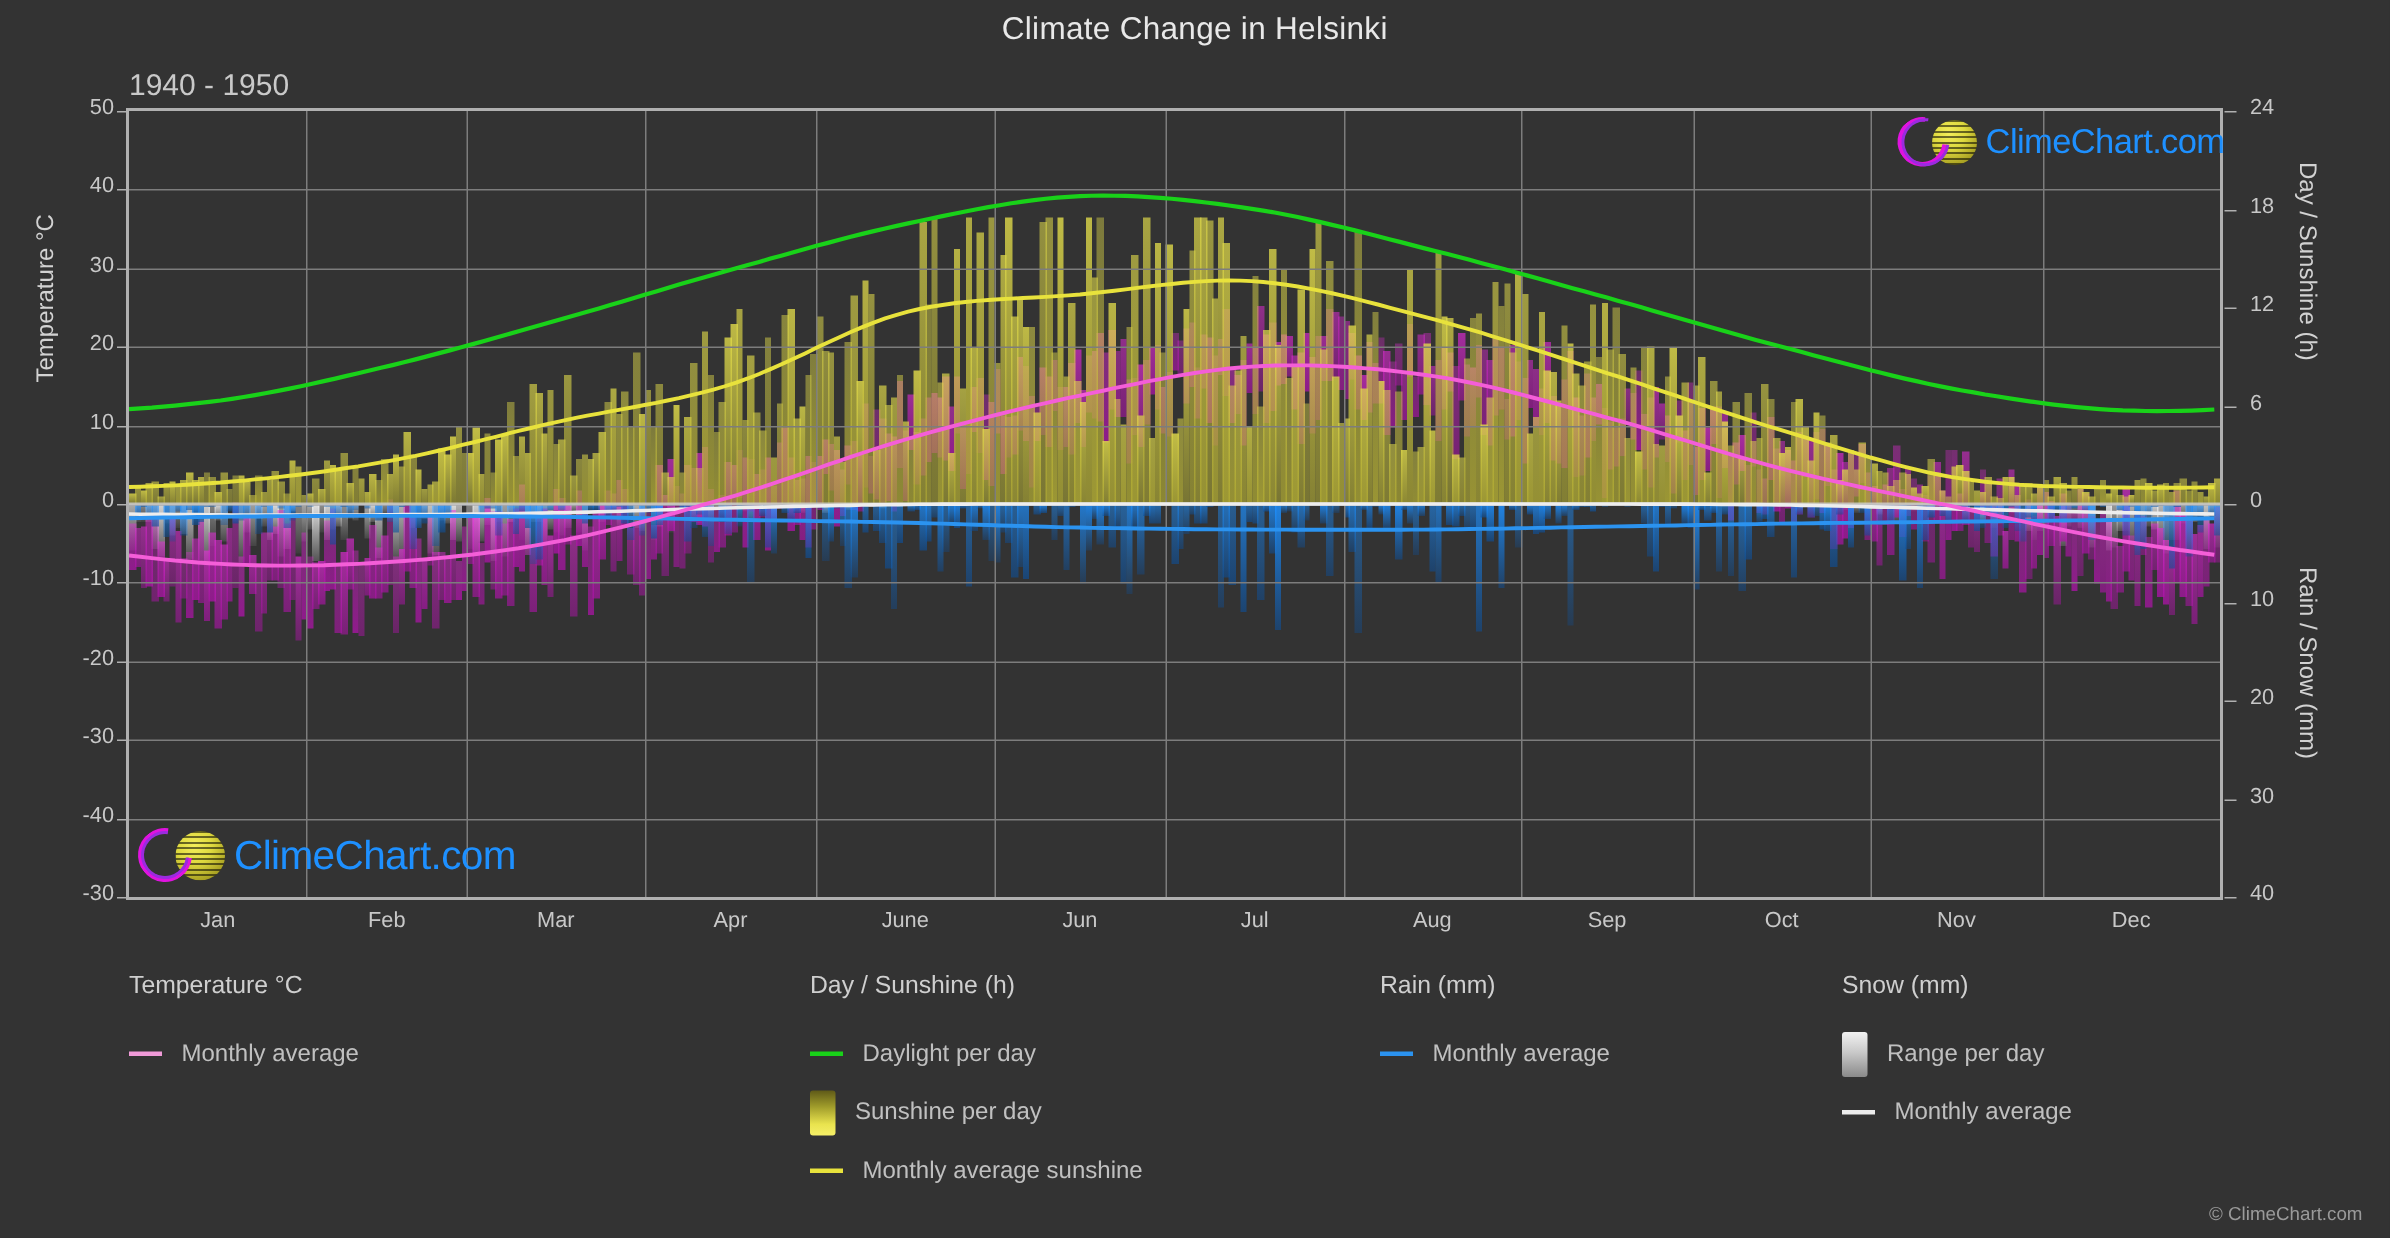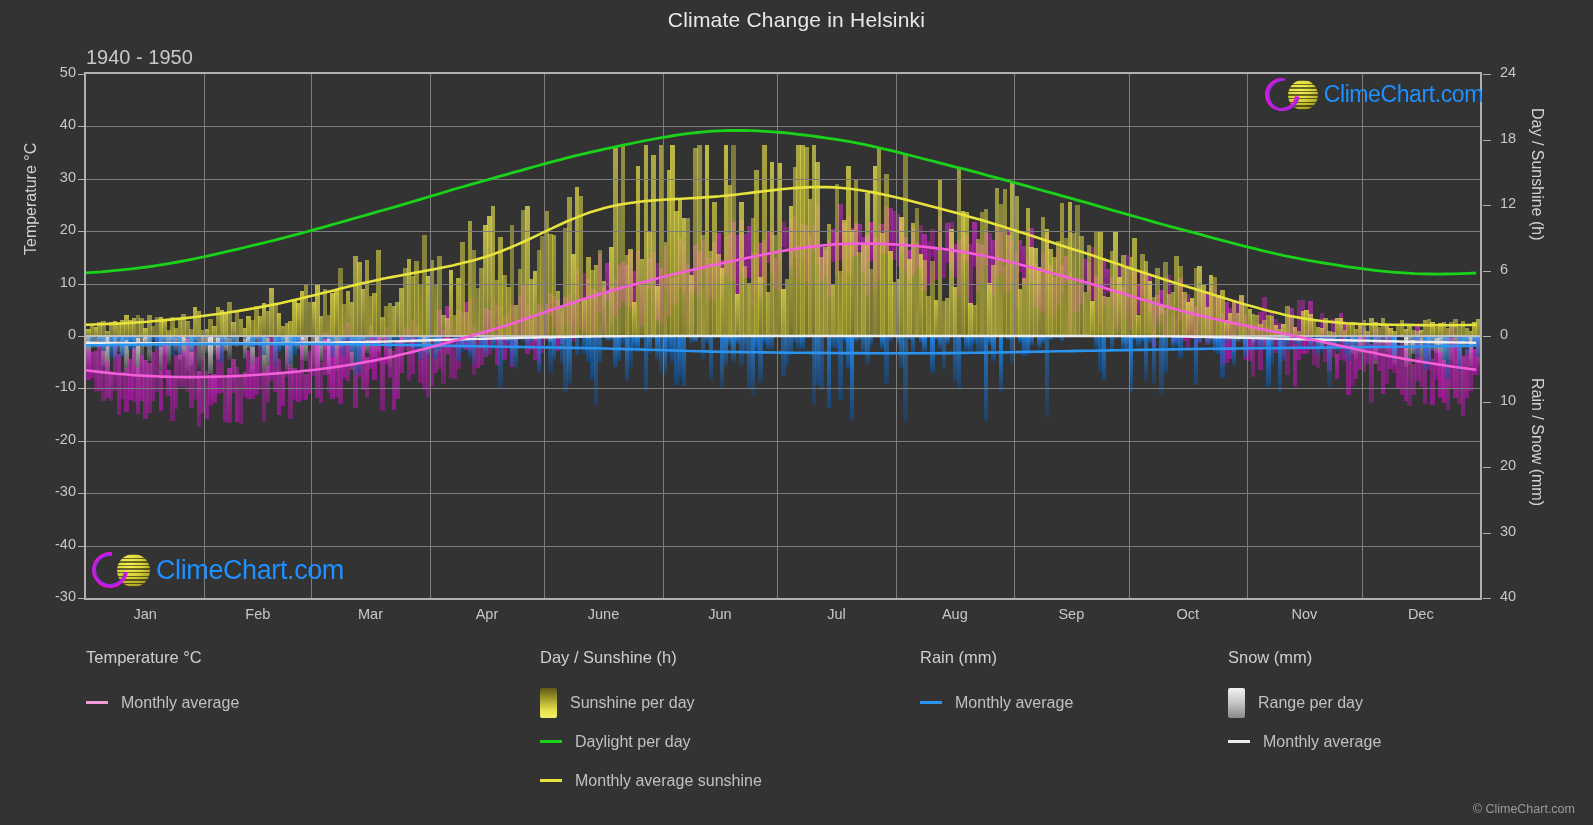--- a/index.html
+++ b/index.html
@@ -1406,26 +1406,26 @@
       <div class="legend-col" style="left: 86px;">
         <div class="legend-title">Temperature °C</div>
         <div class="legend-row">
           <span class="swatch-line ln-temp"></span>
           <span class="lbl">Monthly average</span>
         </div>
       </div>
       <div class="legend-col" style="left: 540px;">
         <div class="legend-title">Day / Sunshine (h)</div>
         <div class="legend-row">
+          <span class="swatch-line ln-day"></span>
+          <span class="lbl">Daylight per day</span>
+        </div>
+        <div class="legend-row">
           <span class="swatch-box sw-sun"></span>
           <span class="lbl">Sunshine per day</span>
-        </div>
-        <div class="legend-row">
-          <span class="swatch-line ln-day"></span>
-          <span class="lbl">Daylight per day</span>
         </div>
         <div class="legend-row">
           <span class="swatch-line ln-sunavg"></span>
           <span class="lbl">Monthly average sunshine</span>
         </div>
       </div>
       <div class="legend-col" style="left: 920px;">
         <div class="legend-title">Rain (mm)</div>
         <div class="legend-row">
           <span class="swatch-line ln-rain"></span>

